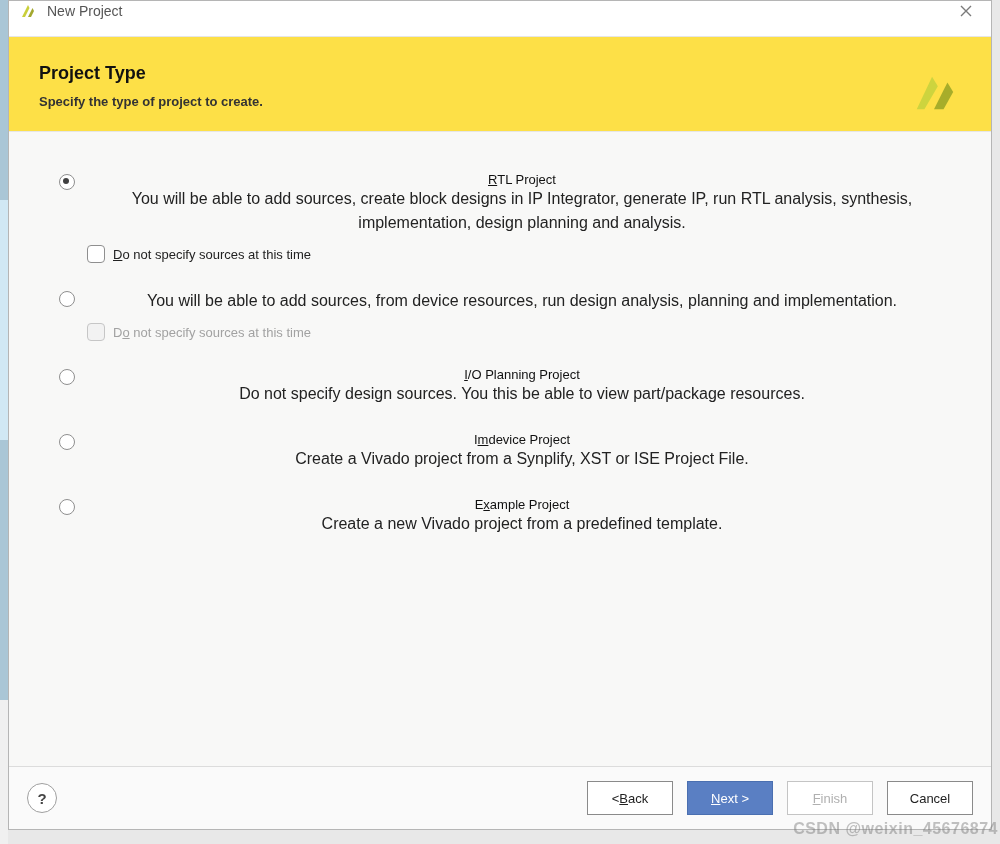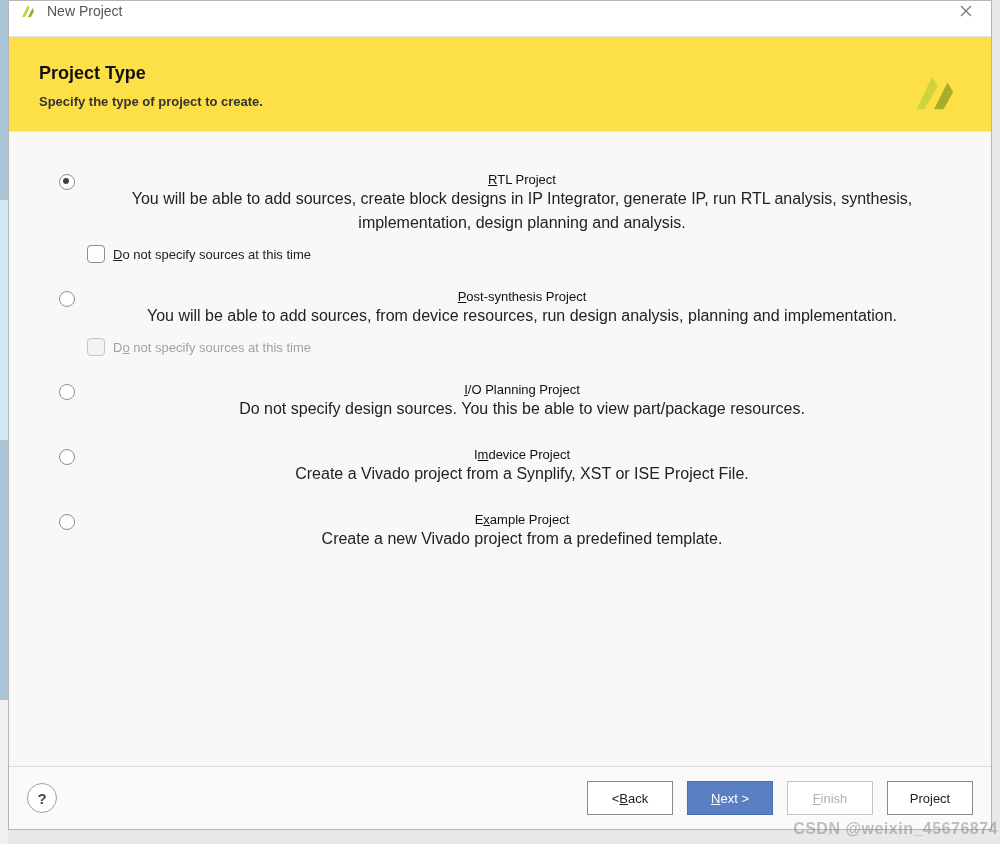--- a/index.html
+++ b/index.html
@@ -172,23 +172,20 @@
             </span>
           </div>
         </div>
       </div>
     </div>
 
     <div class="opt-group">
       <div class="opt-row">
         <div class="radio"></div>
         <div class="opt-texts">
-          <div class="opt-title">
-            <span class="ul">P</span><span>ost-synthesis Project</span>
-          </div>
           <div class="opt-desc">You will be able to add sources, from device resources, run design analysis, planning and implementation.</div>
           <div class="sub-check-row">
             <div class="checkbox disabled"></div>
             <span class="check-label disabled">
               <span>D</span><span class="ul">o</span><span> not specify sources at this time</span>
             </span>
           </div>
         </div>
       </div>
     </div>
@@ -240,18 +237,18 @@
         <span>ack</span>
     </div>
     <div class="btn primary">
       <span class="ul">N</span>
         <span>ext &gt;</span>
     </div>
     <div class="btn disabled">
       <span class="ul">F</span>
         <span>inish</span>
     </div>
-    <div class="btn">Project</div>
+    <div class="btn">Cancel</div>
   </div>
 
 </div>
 
 <div class="watermark">CSDN @weixin_45676874</div>
 
 </body></html>

